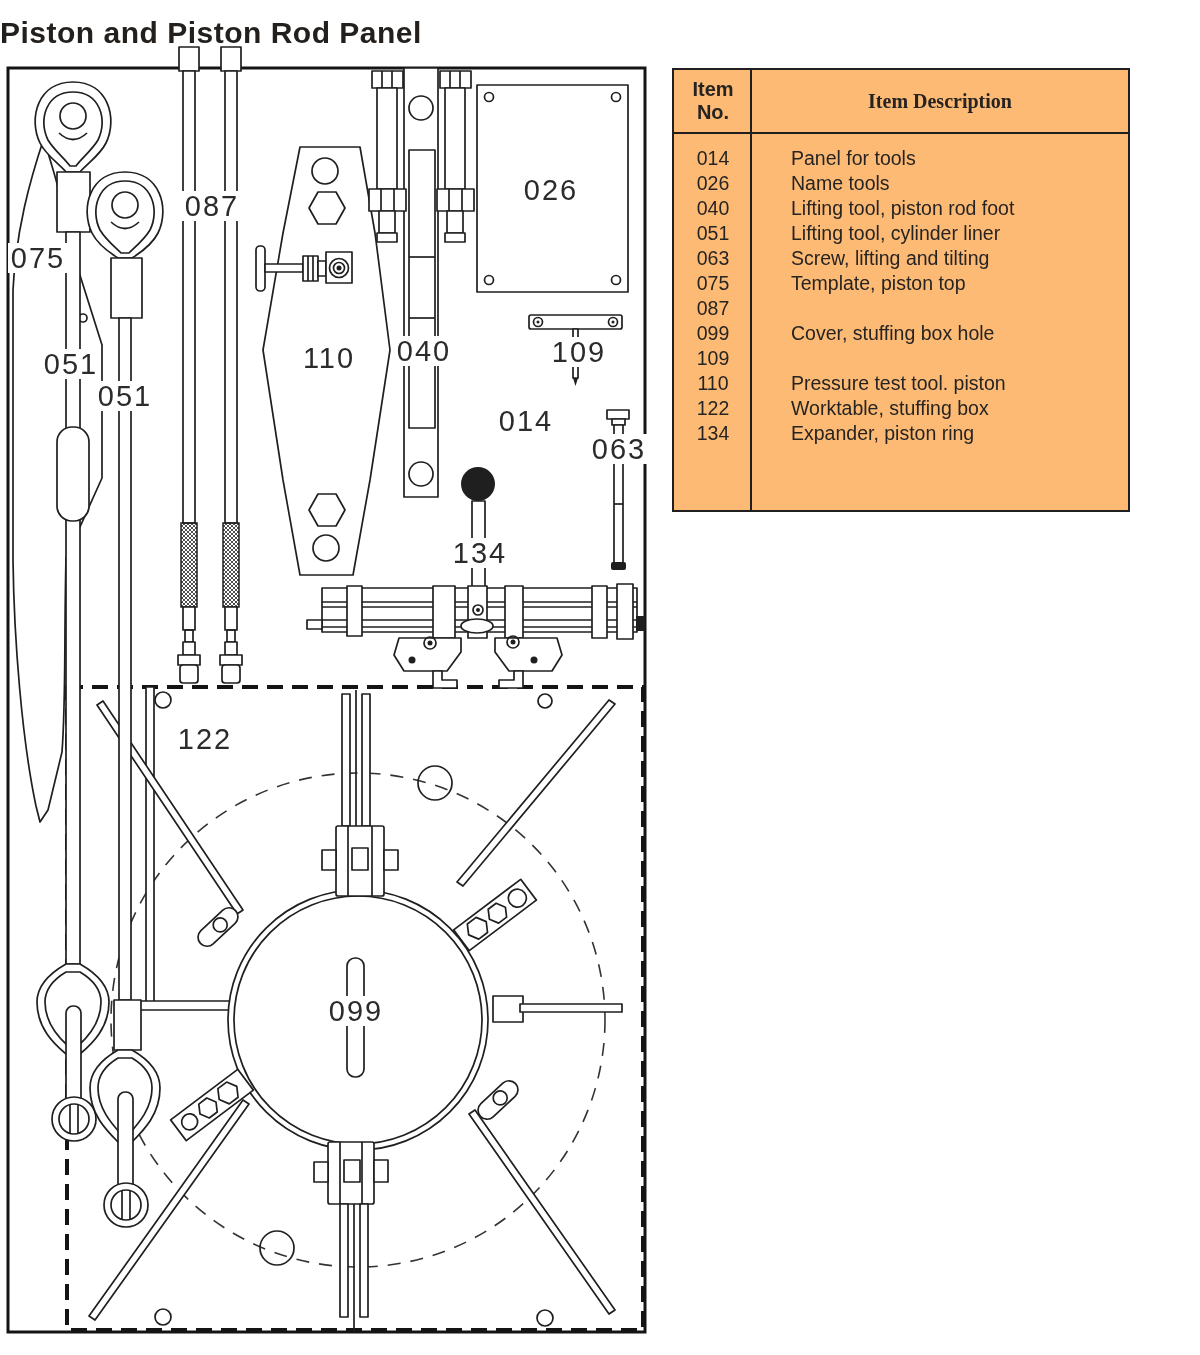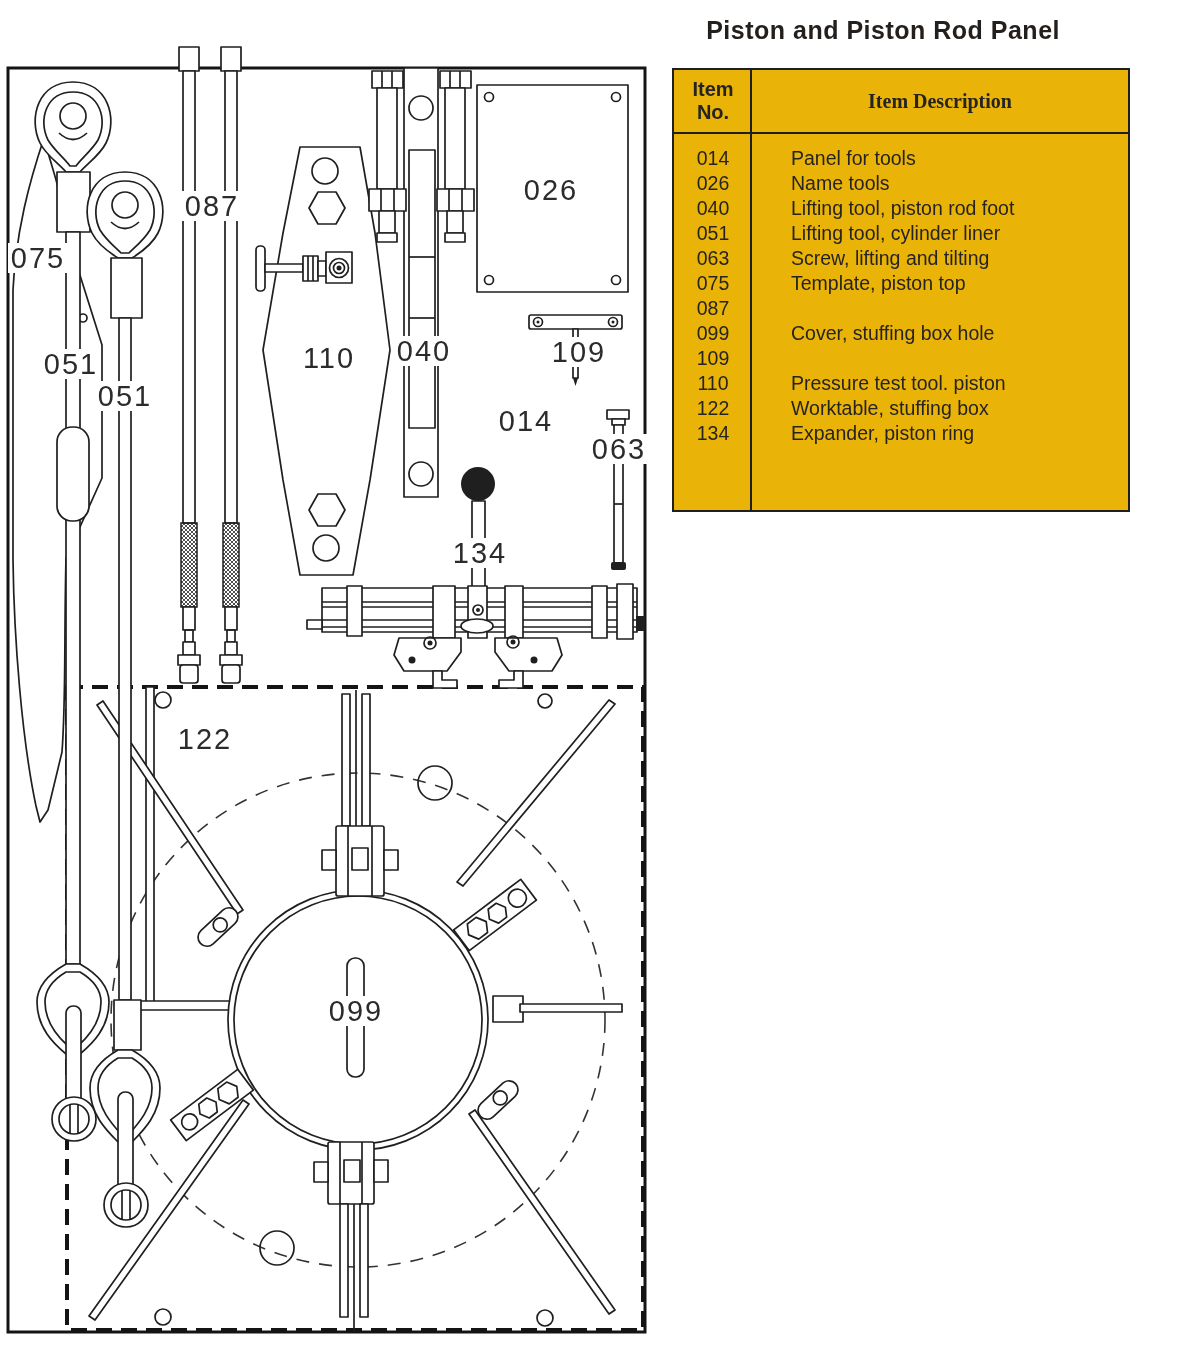--- a/index.html
+++ b/index.html
@@ -1,23 +1,23 @@
 <!DOCTYPE html>
 <html><head>
 <meta charset="utf-8">
 <style>
   html,body{margin:0;padding:0;background:#ffffff;}
   body{width:1200px;height:1355px;position:relative;font-family:"Liberation Sans",sans-serif;}
-  .title{position:absolute;top:16px;left:0;width:1060px;text-align:right;
-         font-weight:bold;font-size:25px;color:#231f1c;letter-spacing:.5px;}
+  .title{position:absolute;top:16px;left:0;width:1060px;text-align:left;
+         font-weight:bold;font-size:30px;color:#231f1c;letter-spacing:.5px;}
   .drawing{position:absolute;left:0;top:0;}
 
   
   .tablewrap{position:absolute;left:672px;top:68px;width:458px;height:444px;
-             border:2px solid #1f1f1f;color:#262422;background:#eab308;box-sizing:border-box;}
+             border:2px solid #1f1f1f;color:#262422;background:#fdba74;box-sizing:border-box;}
   .tdivider{position:absolute;left:76px;top:0;bottom:0;width:2px;background:#1f1f1f;}
   .thead{display:flex;height:62px;border-bottom:2px solid #1f1f1f;font-weight:bold;font-size:20px;}
   .th-no{width:78px;display:flex;flex-direction:column;justify-content:center;align-items:center;line-height:1.15;}
   .th-desc{flex:1;display:flex;align-items:center;justify-content:center;font-family:Liberation Serif, serif;}
   .tbody{padding-top:13px;}
   .trow{display:flex;height:25px;font-size:19.5px;}
   .td-no{width:78px;text-align:center;}
   .td-desc{padding-left:39px;}
 
   

